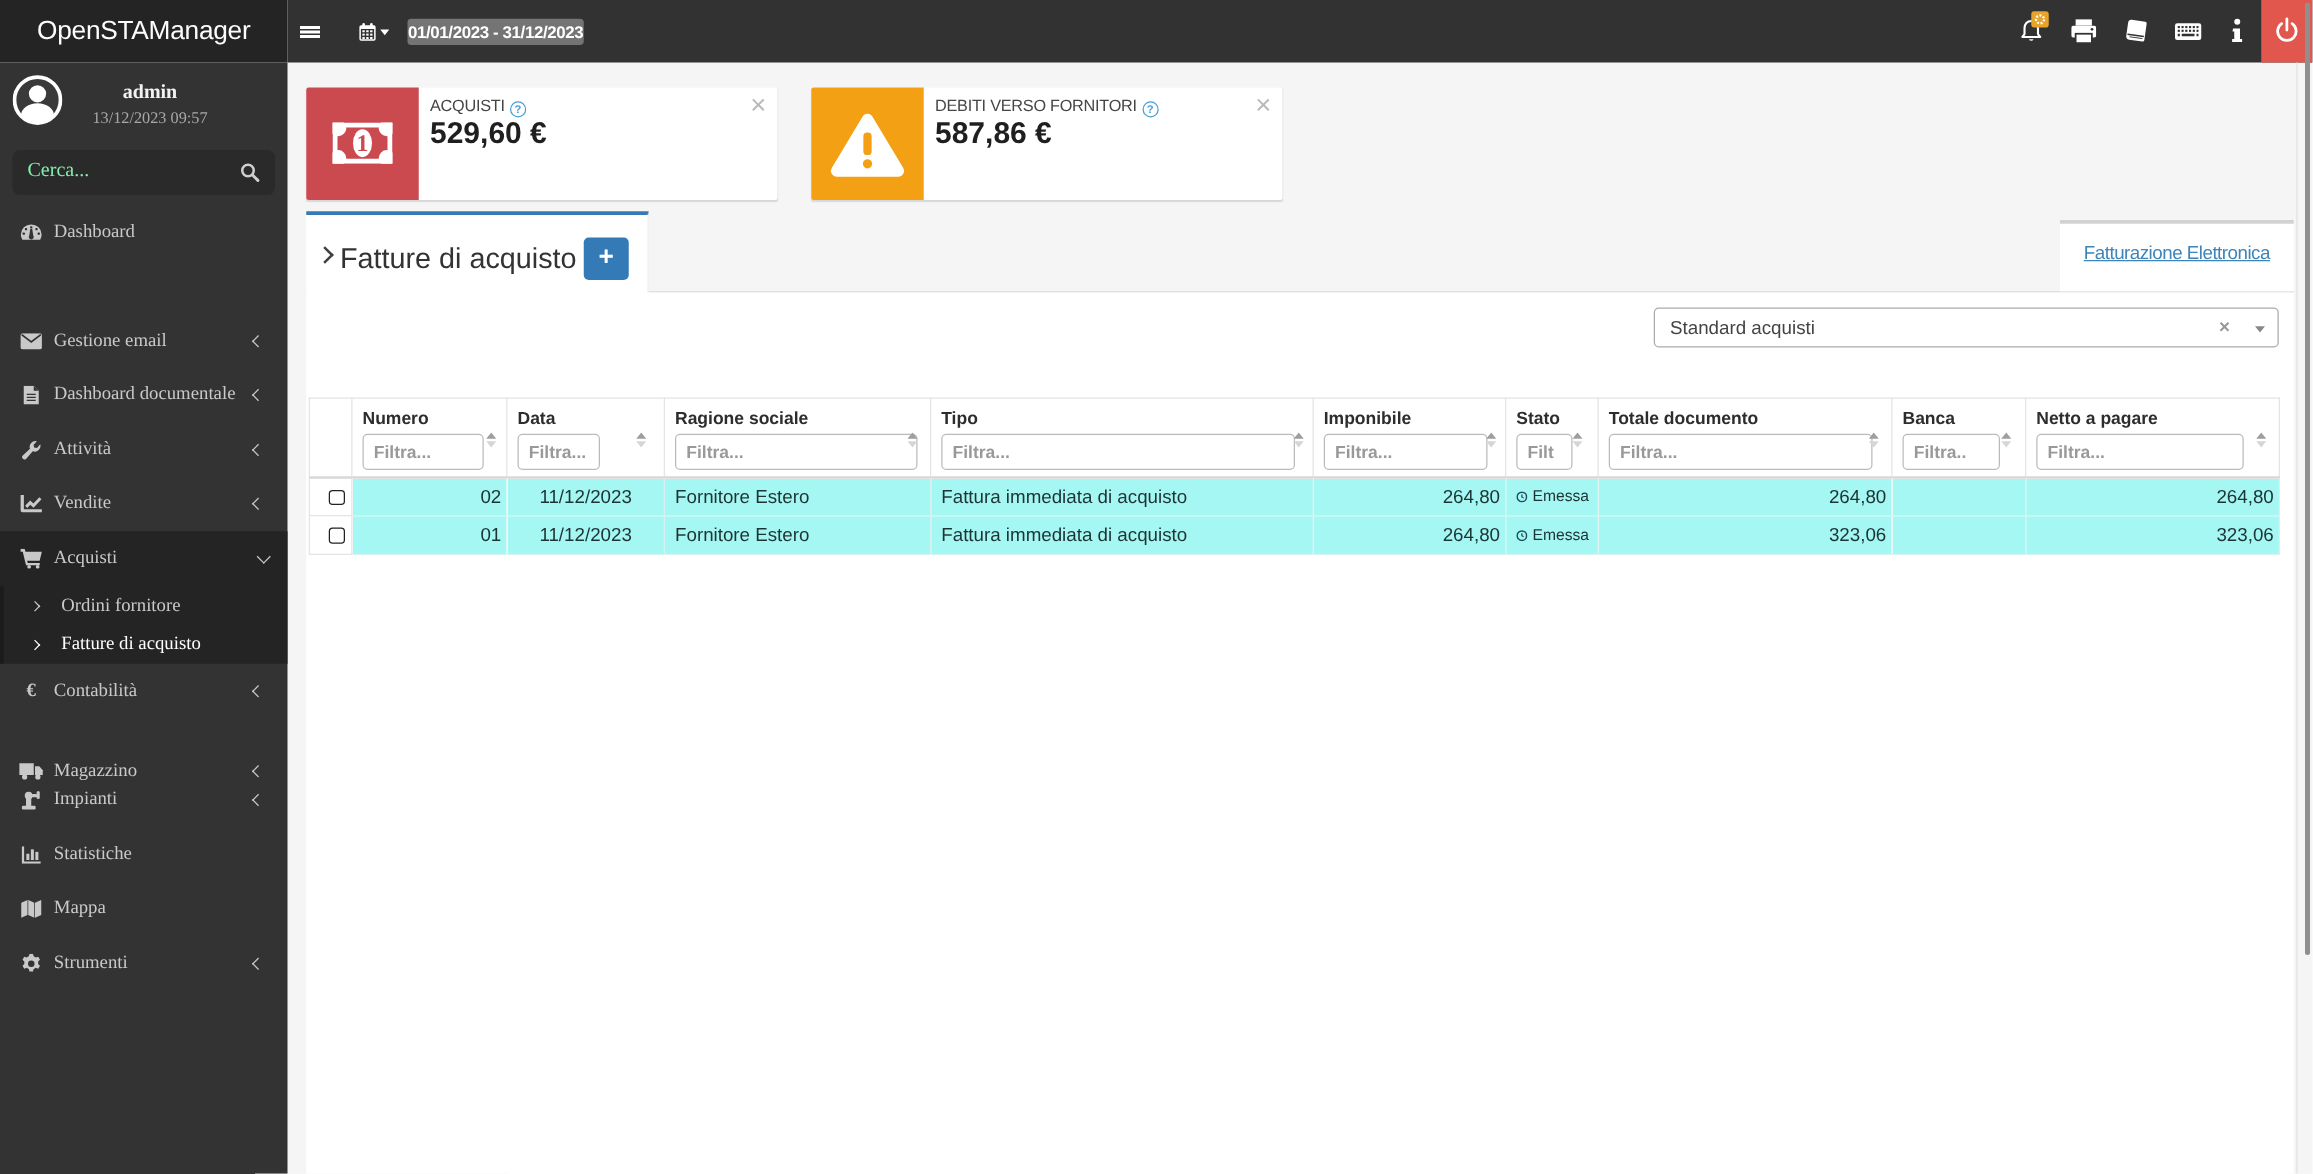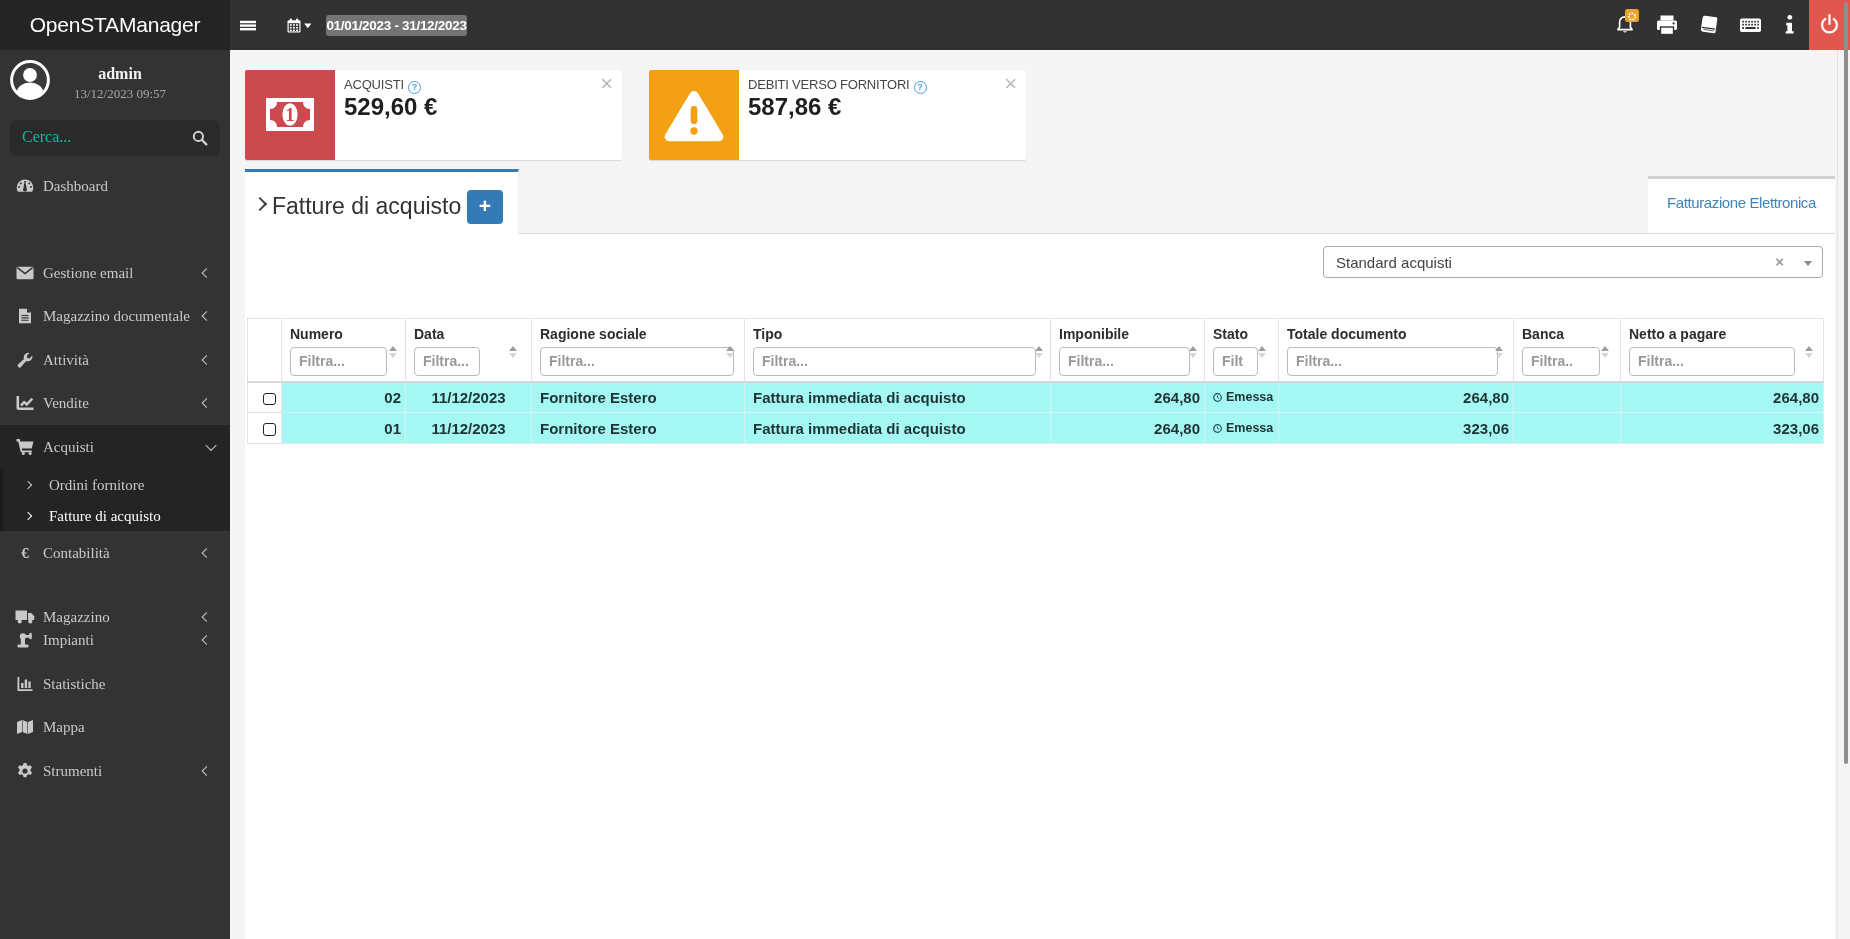--- a/index.html
+++ b/index.html
@@ -15,21 +15,21 @@
 .tbicon { position:absolute; top:0; height:50px; }
 #datebadge { left:96px; top:15px; width:141px; height:21px; background:#747474; border-radius:3px;
   color:#fff; font-size:13.5px; font-weight:bold; letter-spacing:-0.3px; text-align:center; line-height:21px; white-space:nowrap; }
 #powerblk { position:absolute; right:0; top:0; width:41px; height:50px; background:#e2574d; }
 
 
 #sidebar { left:0; top:50px; width:230px; height:889px; background:#333333;font-family:Liberation Serif, serif; }
 #admin { left:55px; top:15px; width:130px; text-align:center; color:#f2f2f2; font-size:16px; font-weight:bold; }
 #logindate { left:40px; top:36px; width:160px; text-align:center; color:#a8a8a8; font-size:13px; }
 #searchbox { left:10px; top:70px; width:210px; height:36px; background:#2a2a2a; border-radius:6px; }
-#searchbox span { position:absolute; left:12px; top:8px; color:#14b8a6; font-size:16px; }
+#searchbox span { position:absolute; left:12px; top:8px; color:#86efac; font-size:16px; }
 .mi { position:absolute; left:0; width:230px; height:43px; color:#c9c9c9; font-size:15px; }
 .mi .ico { position:absolute; left:13px; top:50%; transform:translateY(-50%); width:24px; text-align:center; }
 .mi .lbl { position:absolute; left:43px; top:50%; transform:translateY(-50%); }
 .chevl { position:absolute; right:20px; top:50%; width:7px; height:7px;
   border-left:1.7px solid #c9c9c9; border-bottom:1.7px solid #c9c9c9;
   transform:translateY(-50%) rotate(45deg); }
 .chevd { position:absolute; right:15px; top:50%; width:8px; height:8px;
   border-left:1.7px solid #c9c9c9; border-bottom:1.7px solid #c9c9c9;
   transform:translateY(-70%) rotate(-45deg); }
 #openblk { left:0; top:375px; width:230px; height:106px; background:#242424; }
@@ -47,40 +47,40 @@
 .iblabel { position:absolute; left:99px; top:7px; font-size:13px; color:#464646; letter-spacing:-0.2px; }
 .ibvalue { position:absolute; left:99px; top:23px; font-size:24px; font-weight:bold; color:#1f1f1f; }
 .ibclose { position:absolute; right:9px; top:1px; font-size:22px; color:#b9b9b9; font-weight:400; }
 .qmark { display:inline-block; width:13px; height:13px; border:1.4px solid #46a0da; border-radius:50%;
   color:#46a0da; font-size:9px; font-weight:bold; text-align:center; line-height:11px; vertical-align:-1px; margin-left:4px; }
 
 
 #tabactive { left:245px; top:169px; width:274px; height:65px; background:#fff; border-top:3px solid #337ab7; border-right:1px solid #ececec; }
 #navborder { left:519px; top:233px; width:1316px; height:1px; background:#dadada; }
 #tabright { left:1648px; top:176px; width:187px; height:57px; background:#fff; border-top:3px solid #d2d2d2; }
-#tabright span { position:absolute; left:0; top:15px; width:187px; text-align:center; color:#3d84b8; font-size:15px; letter-spacing:-0.4px; }
+#tabright span { position:absolute; left:0; top:15px; width:187px; text-align:center; color:#3d84b8; font-size:15px; letter-spacing:-0.4px;text-decoration:underline; }
 #cardbody { left:245px; top:234px; width:1590px; height:705px; background:#fff; }
 #title { left:272px; top:193px; font-size:23px; color:#333; white-space:nowrap; }
 #titlechev { left:255px; top:199px; width:10px; height:10px; border-right:2.2px solid #3f3f3f; border-top:2.2px solid #3f3f3f; transform:rotate(45deg); }
 #plusbtn { left:467px; top:190px; width:36px; height:34px; background:#337ab7; border-radius:4px;
   color:#fff; font-size:21px; font-weight:bold; text-align:center; line-height:31px; }
 
 
 #sel2 { left:1323px; top:246px; width:500px; height:32px; background:#fff; border:1px solid #aaa; border-radius:4px; }
 #sel2 .txt { position:absolute; left:12px; top:7px; font-size:15px; color:#444; }
 #sel2 .clr { position:absolute; right:38px; top:6px; font-size:15px; color:#999; font-weight:bold; }
 #sel2 .car { position:absolute; right:10px; top:14px; width:0; height:0;
   border-left:4px solid transparent; border-right:4px solid transparent; border-top:5px solid #888; }
 
 
 #tbl { left:247px; top:318px; width:1577px; }
 table { border-collapse:collapse; table-layout:fixed; width:1575px; font-size:15px; color:#212121; }
 th, td { border:1px solid #e4e4e4; overflow:hidden; white-space:nowrap; }
 th { text-align:left; vertical-align:top; padding:7px 4px 4px 8px; font-size:14px; color:#2d2d2d; height:63px; position:relative; border-bottom:2px solid #d8d8d8; }
-td { height:31px; padding:0 8px; font-weight:700; }
+td { height:31px; padding:0 8px; font-weight:400; }
 td.num { text-align:right; padding-right:4px; }
 td.ctr { text-align:center; }
 tr.hl td { background:#a5f7f3; border-color:#d5f2f0; color:#1d3434; }
 tr.hl td.chk { background:#fff; border-color:#e4e4e4; }
 .fin { display:block; height:29px; border:1px solid #bbb; border-radius:4px; margin-top:5px;
   color:#999; font-weight:bold; font-size:14px; line-height:27px; padding-left:8px; }
 .sortar { position:absolute; right:8px; top:27px; width:8px; }
 .sup { display:block; width:0; height:0; border-left:4px solid transparent; border-right:4px solid transparent; border-bottom:5px solid #9e9e9e; margin-bottom:2px; }
 .sdn { display:block; width:0; height:0; border-left:4px solid transparent; border-right:4px solid transparent; border-top:5px solid #d6d6d6; }
 .cb { display:inline-block; width:12.5px; height:12.5px; border:1.9px solid #222; border-radius:3px; background:#fff; vertical-align:middle; margin-left:7px; }
@@ -223,21 +223,21 @@
     <div class="mi" style="top:244.5px">
       <svg class="ico" width="12" height="15" viewBox="0 0 12 15">
         <path d="M0 0 h8 l4 4 v11 h-12 z" fill="#c9c9c9"></path>
         <path d="M8 0 l4 4 h-4 z" fill="#333"></path>
         <g stroke="#333" stroke-width="1.1">
             <line x1="2.4" y1="7" x2="9.6" y2="7"></line>
             <line x1="2.4" y1="9.4" x2="9.6" y2="9.4"></line>
             <line x1="2.4" y1="11.8" x2="9.6" y2="11.8"></line>
           </g>
       </svg>
-      <span class="lbl">Magazzino documentale</span>
+      <span class="lbl">Dashboard documentale</span>
         <i class="chevl"></i>
     </div>
     <div class="mi" style="top:288px">
       <svg class="ico" width="16" height="16" viewBox="0 0 16 16">
         <path d="M15.2 3.4 a4.6 4.6 0 0 1 -6 5.6 l-5.2 5.9 a1.9 1.9 0 0 1 -2.8 -2.6 l5.8 -5.3 a4.6 4.6 0 0 1 5.5 -6 l-2.6 2.7 l0.4 2.3 l2.3 0.4 z" fill="#c9c9c9"></path>
       </svg>
       <span class="lbl">Attività</span>
         <i class="chevl"></i>
     </div>
     <div class="mi" style="top:331.5px">

